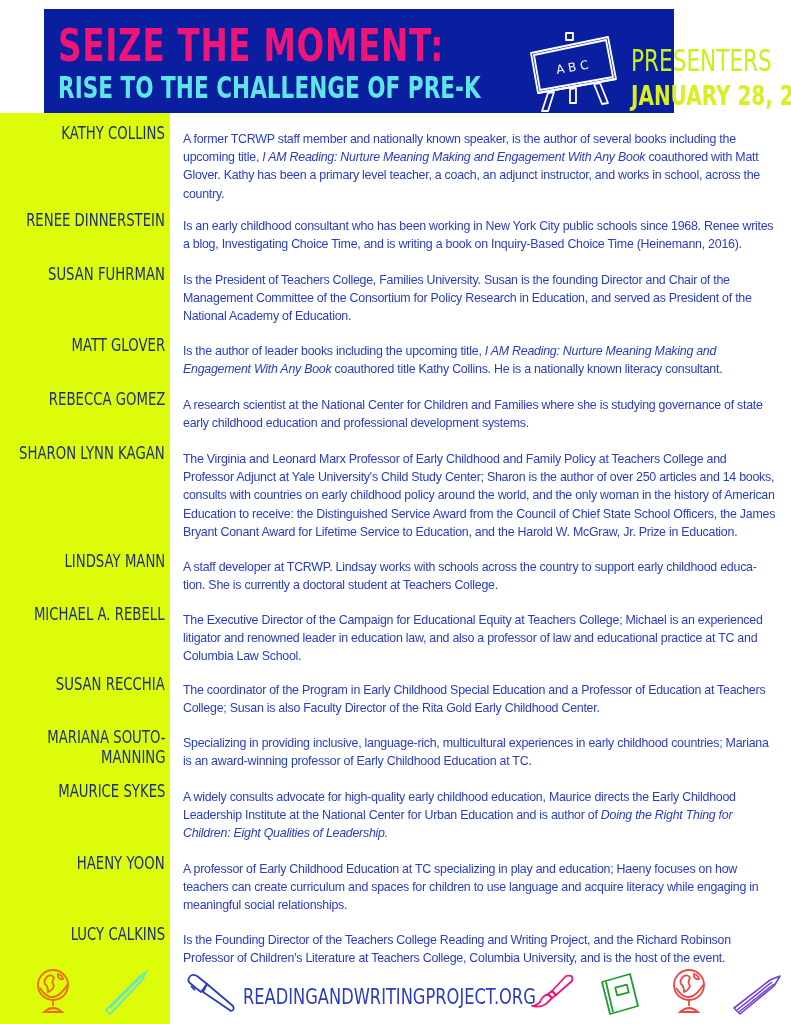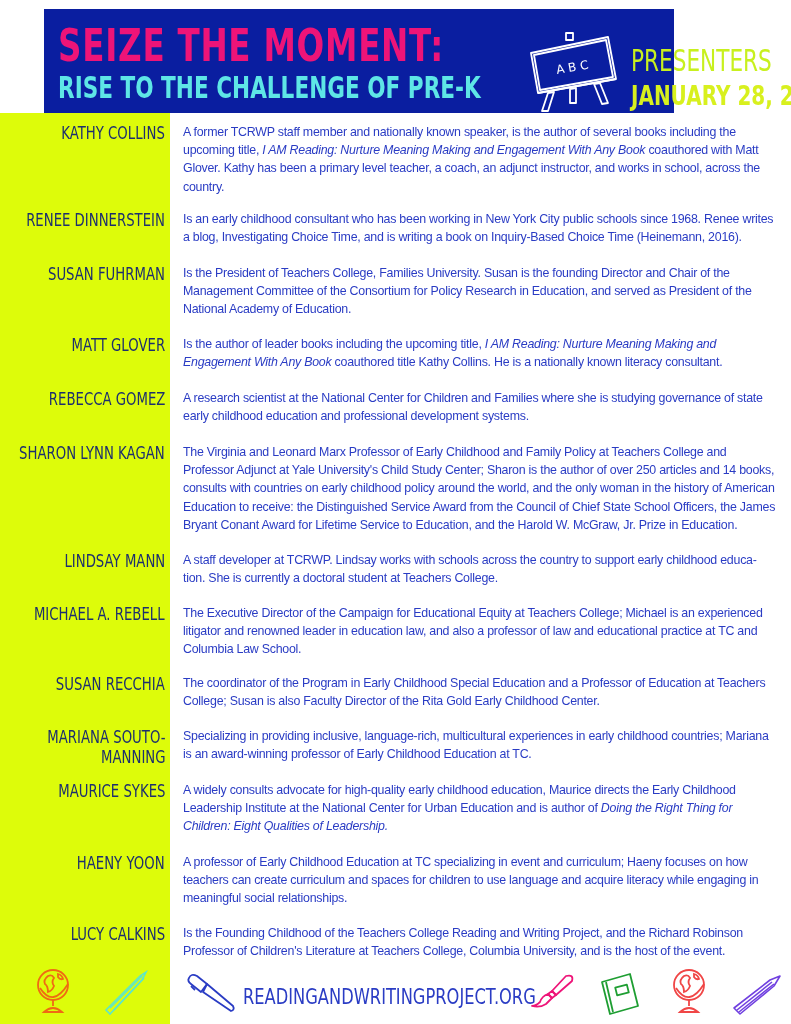--- a/index.html
+++ b/index.html
@@ -48,21 +48,21 @@
 
   .entry { position: absolute; left: 0; width: 791px; }
   .name {
     position: absolute; right: 626px; top: 0;
     font-family: "DejaVu Sans", sans-serif;
     font-size: 17px; color: #1d2f6e; line-height: 20px;
     text-align: right; white-space: nowrap;
     transform: scaleX(0.78); transform-origin: right top;
   }
   .bio {
-    position: absolute; left: 183px; top: 0; width: 595px;
+    position: absolute; left: 183px; top: 7px; width: 595px;
     font-family: "Liberation Sans", sans-serif;
     font-size: 12.4px; line-height: 18.2px; color: #2a3cc4;
     letter-spacing: -0.25px;
   }
   .bio i { font-style: italic; }
 
   .footer-icon { position: absolute; }
   .url {
     position: absolute; left: 243px; top: 985px;
     font-family: "DejaVu Sans", sans-serif;
@@ -148,26 +148,26 @@
     <div class="bio">Specializing in providing inclusive, language-rich, multicultural experiences in early childhood countries; Mariana is an award-winning professor of Early Childhood Education at TC.</div>
   </div>
 
   <div class="entry" style="top:668px">
     <div class="name">MAURICE SYKES</div>
     <div class="bio"><span>A widely consults advocate for high-quality early childhood education, Maurice directs the Early Childhood Leadership Institute at the National Center for Urban Education and is author of </span><i>Doing the Right Thing for Children: Eight Qualities of Leadership.</i></div>
   </div>
 
   <div class="entry" style="top:740px">
     <div class="name">HAENY YOON</div>
-    <div class="bio">A professor of Early Childhood Education at TC specializing in event and curriculum; Haeny focuses on how teachers can create curriculum and spaces for children to use language and acquire literacy while engaging in meaningful social relationships.</div>
+    <div class="bio">A professor of Early Childhood Education at TC specializing in play and education; Haeny focuses on how teachers can create curriculum and spaces for children to use language and acquire literacy while engaging in meaningful social relationships.</div>
   </div>
 
   <div class="entry" style="top:811px">
     <div class="name">LUCY CALKINS</div>
-    <div class="bio">Is the Founding Childhood of the Teachers College Reading and Writing Project, and the Richard Robinson Professor of Children's Literature at Teachers College, Columbia University, and is the host of the event.</div>
+    <div class="bio">Is the Founding Director of the Teachers College Reading and Writing Project, and the Richard Robinson Professor of Children's Literature at Teachers College, Columbia University, and is the host of the event.</div>
   </div>
 </div>
 
 <svg class="footer-icon" style="left:32px;top:964px" width="42" height="54" viewBox="0 0 42 54">
   <g fill="none" stroke="#f06a14" stroke-width="1.8">
     <circle cx="21" cy="21" r="15"></circle>
     <path d="M8 24 Q21 44 36 20"></path>
     <path d="M16 12 q4 -2 6 2 q-3 4 0 8 q-2 5 -6 6 q0 -6 -3 -8 q-2 -4 3 -8z"></path>
     <path d="M26 10 q4 1 5 5 q-3 1 -5 -2z"></path>
     <line x1="21" y1="36" x2="21" y2="42"></line>

